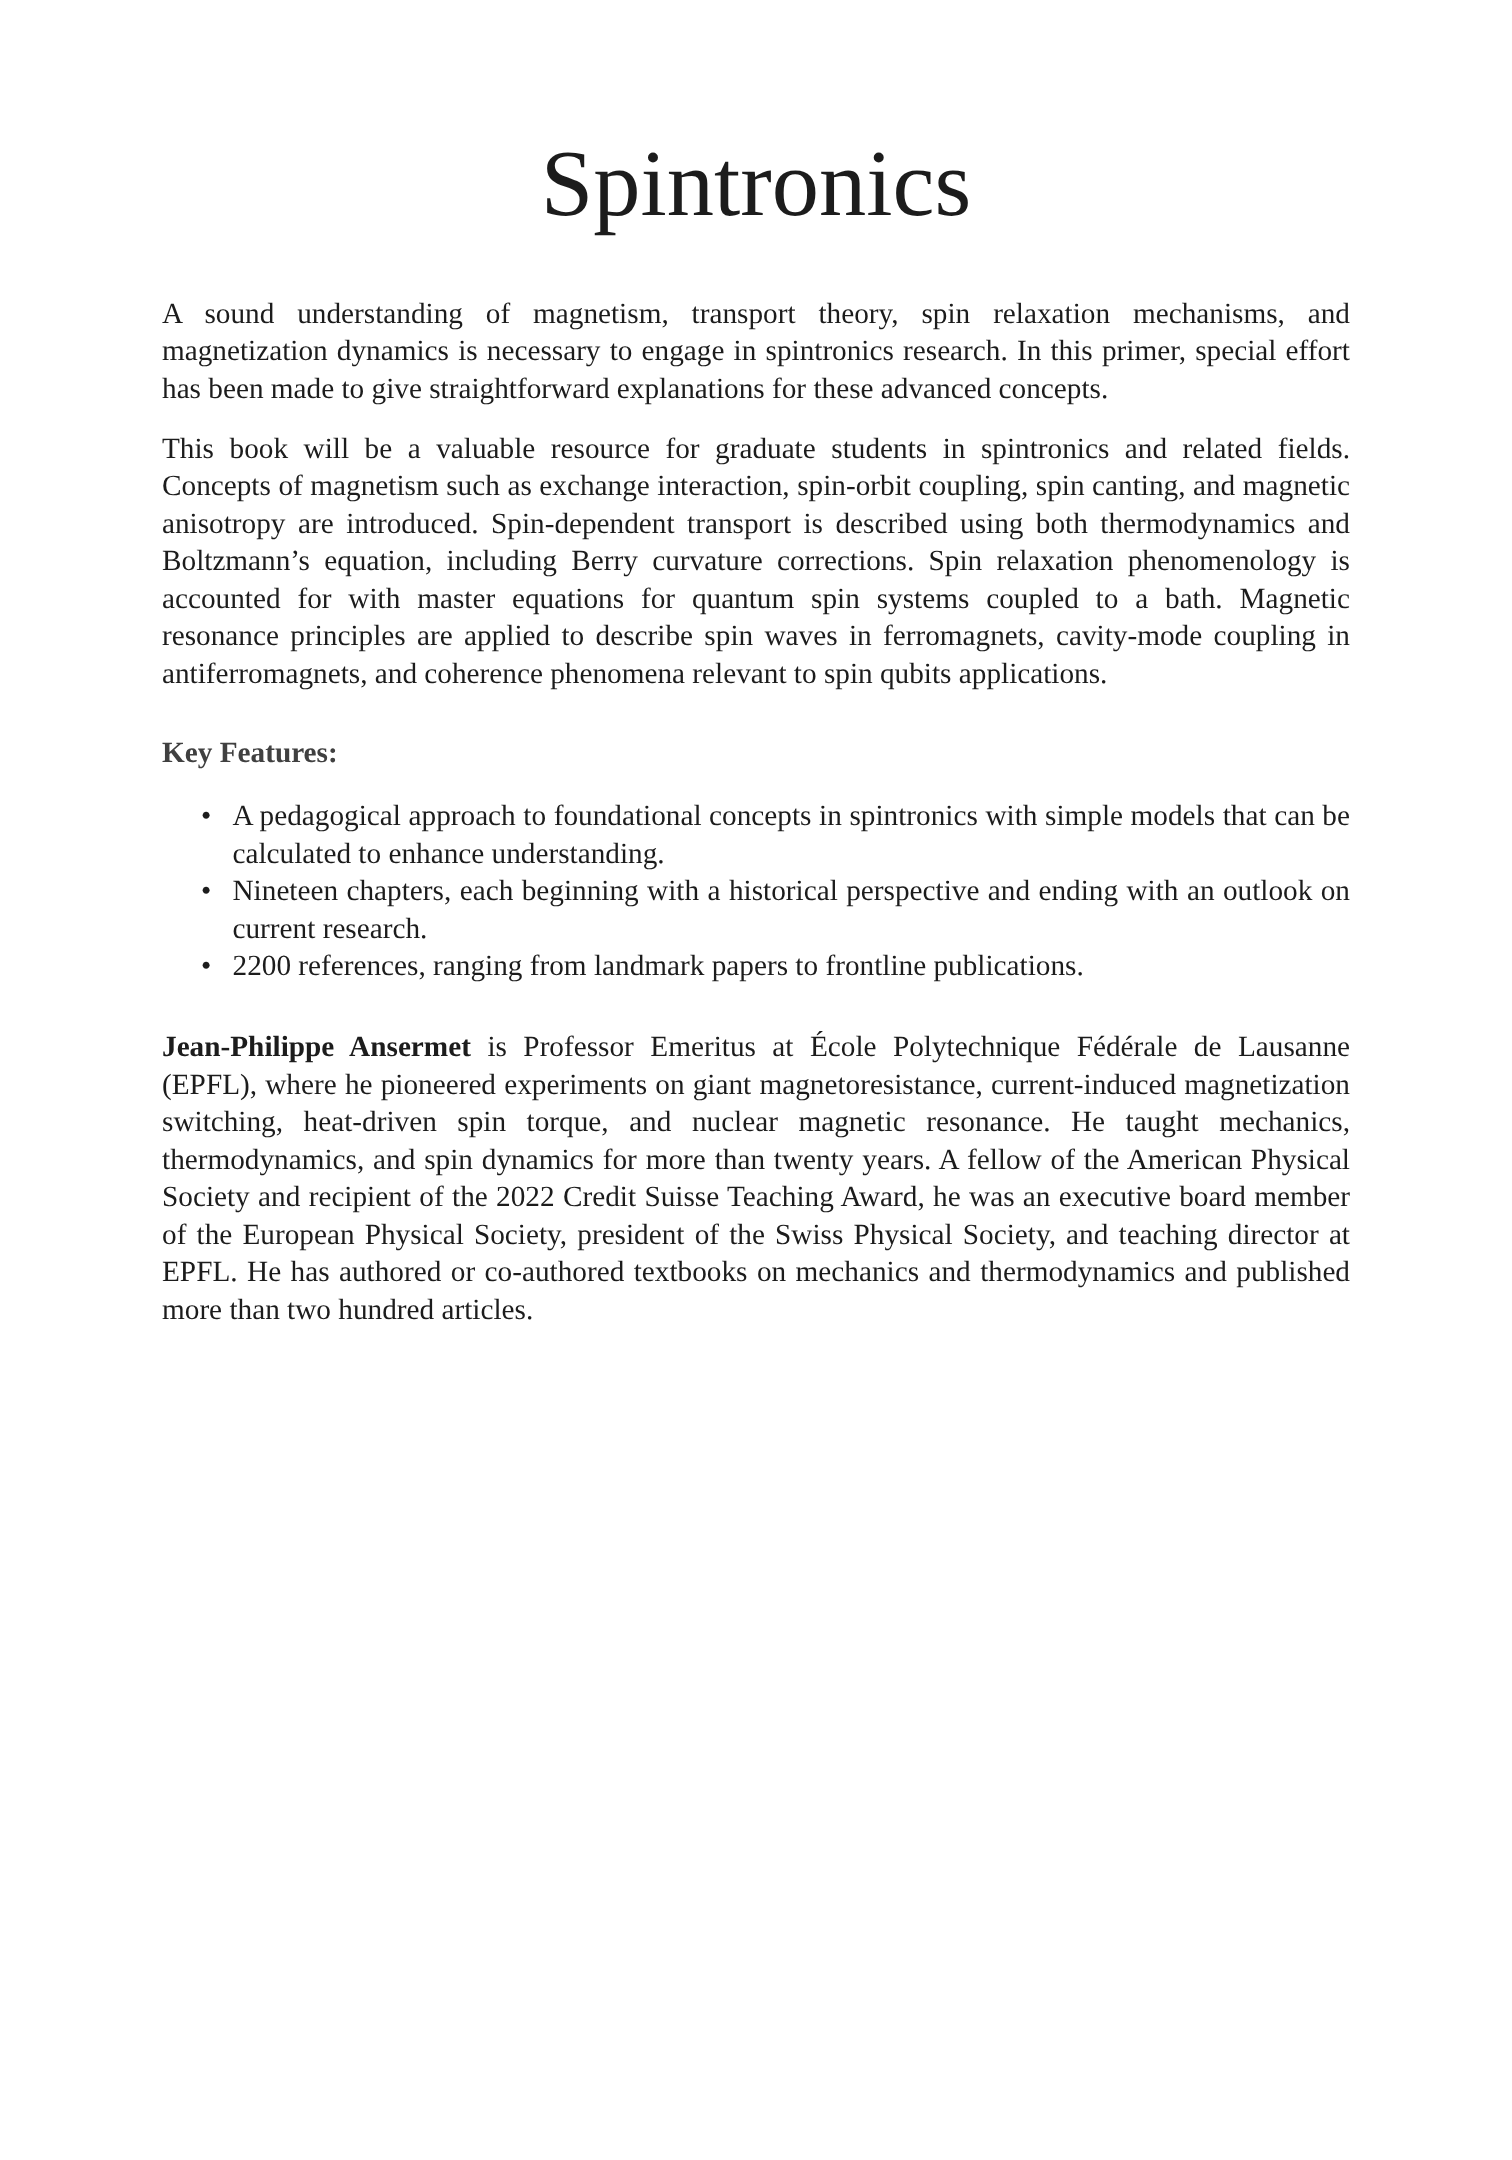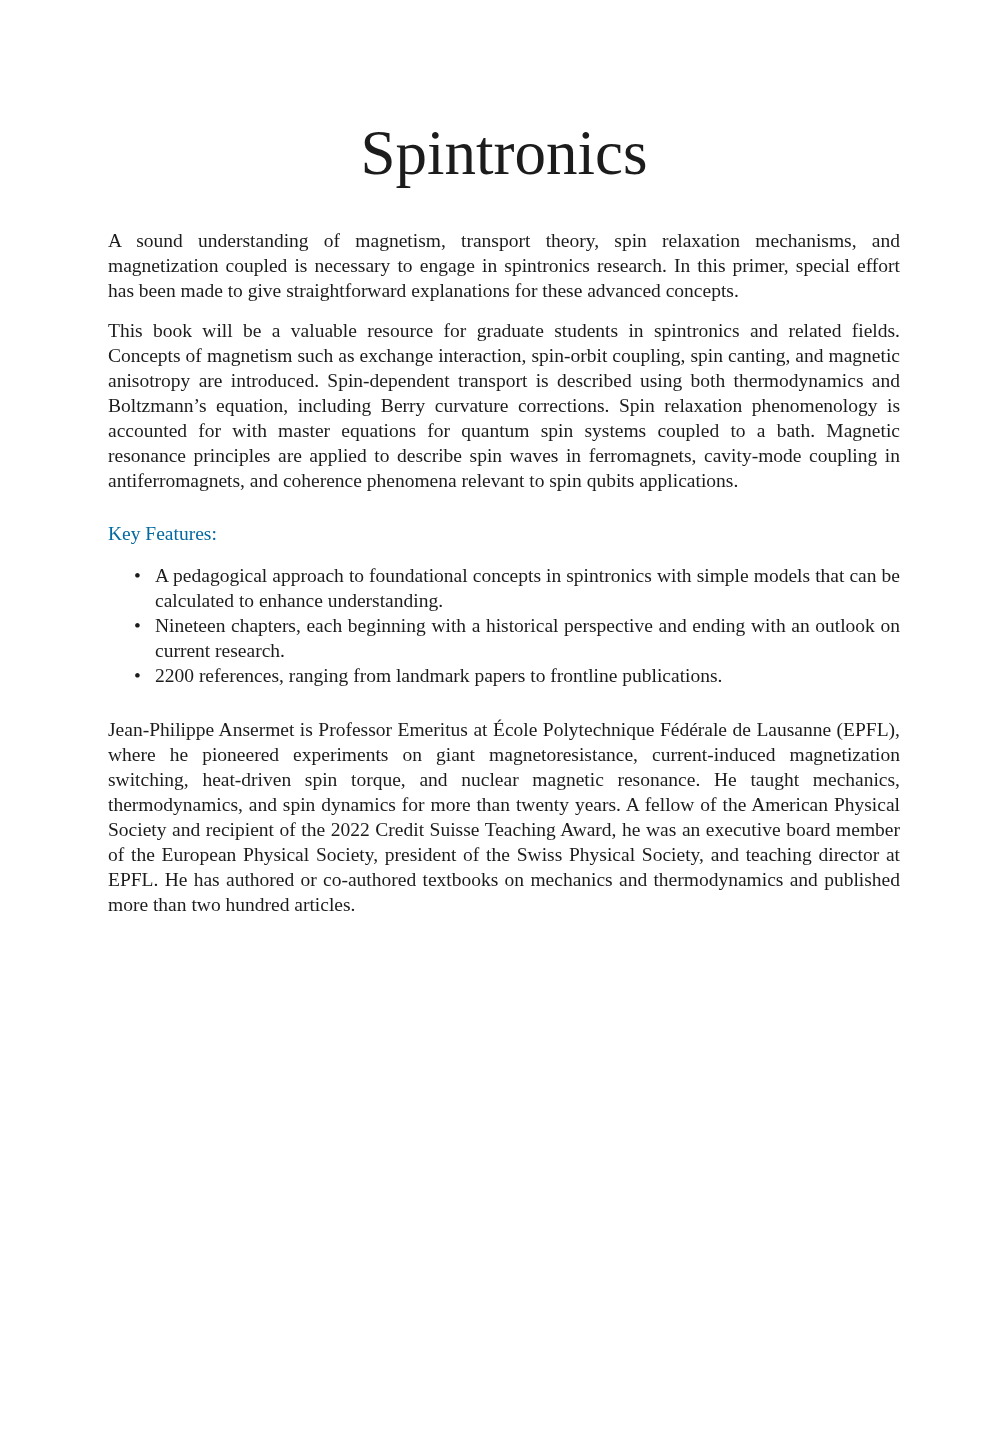--- a/index.html
+++ b/index.html
@@ -10,21 +10,21 @@
   body {
     width: 1008px;
     height: 1440px;
     position: relative;
     overflow: hidden;
   }
   .page {
     box-sizing: border-box;
     width: 1008px;
     height: 1440px;
-    padding: 119px 108px 0 108px;
+    padding: 88px 108px 0 108px;
     font-family: "Liberation Serif", serif;
     color: #1c1c1c;
     font-size: 19.5px;
     line-height: 25px;
   }
   .title {
     font-family: "Liberation Serif", serif;
     font-weight: 400;
     font-size: 63px;
     line-height: 68px;
@@ -35,54 +35,54 @@
   .para {
     text-align: justify;
     margin: 15px 0 0 0;
   }
   .para.first {
     margin-top: 41px;
   }
   .features-heading {
     font-size: 19.5px;
     line-height: 25px;
-    font-weight: 400;
+    font-weight: 700;
     margin: 28px 0 16px 0;
-    color: #0369a1;
+    color: #404040;
   }
   .features-list {
     list-style: none;
     margin: 17px 0 0 0;
     padding: 0 0 0 47px;
   }
   .features-list li {
     position: relative;
     text-align: justify;
     margin: 0;
   }
   .features-list li .bullet-glyph {
     position: absolute;
     left: -21px;
     top: 0;
   }
   .bio {
     margin-top: 29px;
   }
   .bio .author-name {
-    font-weight: 400;
+    font-weight: 700;
   }
 </style>
 </head>
 <body>
 
 <div class="page">
 
   <h1 class="title">Spintronics</h1>
 
-  <p class="para first">A sound understanding of magnetism, transport theory, spin relaxation mechanisms, and magnetization coupled is necessary to engage in spintronics research. In this primer, special effort has been made to give straightforward explanations for these advanced concepts.</p>
+  <p class="para first">A sound understanding of magnetism, transport theory, spin relaxation mechanisms, and magnetization dynamics is necessary to engage in spintronics research. In this primer, special effort has been made to give straightforward explanations for these advanced concepts.</p>
 
   <p class="para">This book will be a valuable resource for graduate students in spintronics and related fields. Concepts of magnetism such as exchange interaction, spin-orbit coupling, spin canting, and magnetic anisotropy are introduced. Spin-dependent transport is described using both thermodynamics and Boltzmann’s equation, including Berry curvature corrections. Spin relaxation phenomenology is accounted for with master equations for quantum spin systems coupled to a bath. Magnetic resonance principles are applied to describe spin waves in ferromagnets, cavity-mode coupling in antiferromagnets, and coherence phenomena relevant to spin qubits applications.</p>
 
   <h2 class="features-heading">Key Features:</h2>
 
   <ul class="features-list">
     <li>
       <span class="bullet-glyph">•</span><span>A pedagogical approach to foundational concepts in spintronics with simple models that can be calculated to enhance understanding.</span>
     </li>
     <li>

